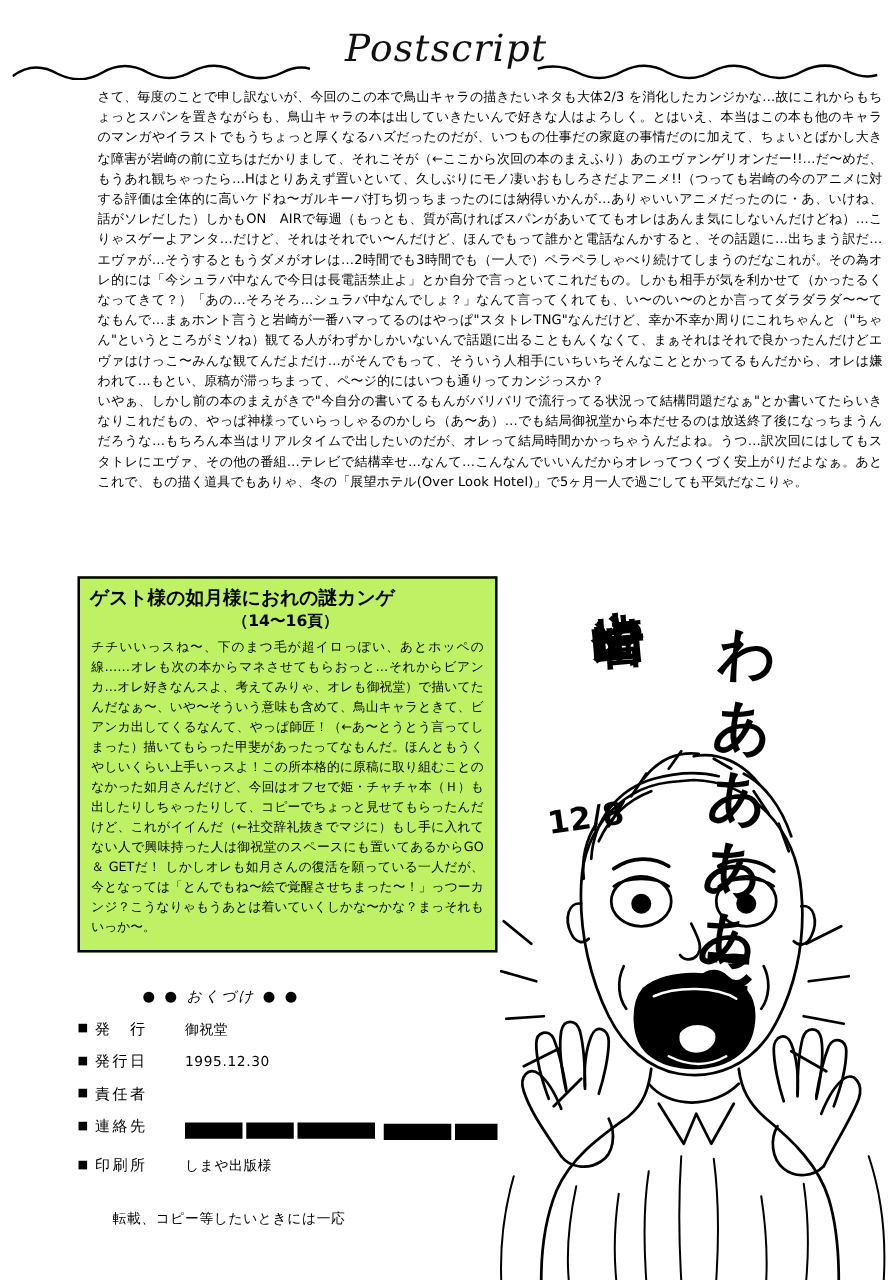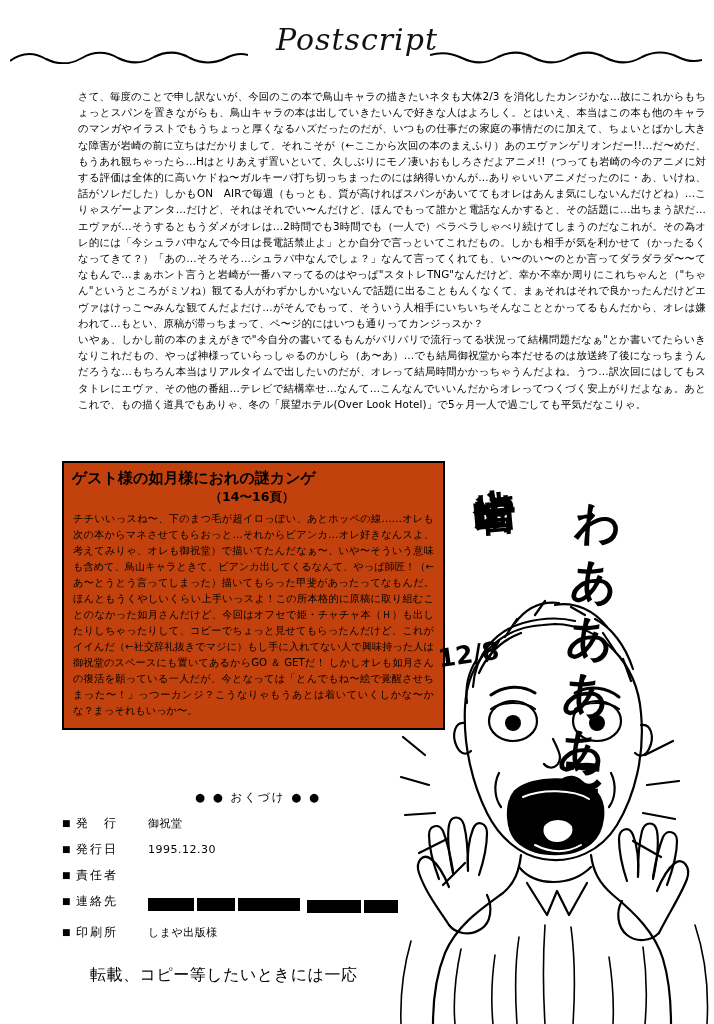--- a/index.html
+++ b/index.html
@@ -56,34 +56,34 @@
     top: 70px;
     width: 628px;
     font-family: "DejaVu Sans", sans-serif;
     font-size: 10.4px;
     line-height: 16.2px;
     text-align: justify;
     color: #000;
     letter-spacing: 0.1px;
   }
   .body-text p {
-    margin: 18px 0 0 0;
+    margin: 0 0 0 0;
     text-indent: 0;
   }
   .body-text p + p { margin-top: 0; }
 
   
   .guest-box {
     position: absolute;
     left: 62px;
     top: 461px;
-    width: 383px;
+    width: 336px;
     border: 2px solid #000;
     box-sizing: border-box;
-    background: #c2410c;
+    background: #bef264;
   }
   .guest-title {
     padding: 5px 8px 0 8px;
     font-family: "DejaVu Sans", sans-serif;
     font-weight: bold;
     font-size: 15px;
     line-height: 20px;
     color: #000;
     text-align: left;
   }
@@ -107,25 +107,26 @@
   .colophon {
     position: absolute;
     left: 62px;
     top: 790px;
     width: 340px;
     font-family: "DejaVu Sans", sans-serif;
     font-size: 11.5px;
     color: #000;
   }
   .colophon-heading {
-    text-align: center;
+    text-align: left;
     padding-left: 52px;
     font-size: 11.5px;
     letter-spacing: 2px;
     margin-bottom: 10px;
+    font-style: italic;
   }
   .colo-row {
     display: flex;
     align-items: flex-start;
     margin-bottom: 9px;
     line-height: 17px;
   }
   .colo-mark {
     width: 14px;
     flex: 0 0 14px;
@@ -148,21 +149,21 @@
     vertical-align: middle;
     height: 13px;
   }
   .redacted .blk { display:inline-block; height:13px; background:#000; vertical-align: middle; margin-right: 3px;}
   .redacted-2 { margin-top: 3px; }
 
   .colophon-note {
     margin-top: 24px;
     padding-left: 28px;
     line-height: 19px;
-    font-size: 16px;
+    font-size: 11px;
     letter-spacing: 0.5px;
   }
 
   
   .signature {
     position: absolute;
     left: 432px;
     top: 455px;
     width: 120px;
     text-align: center;

